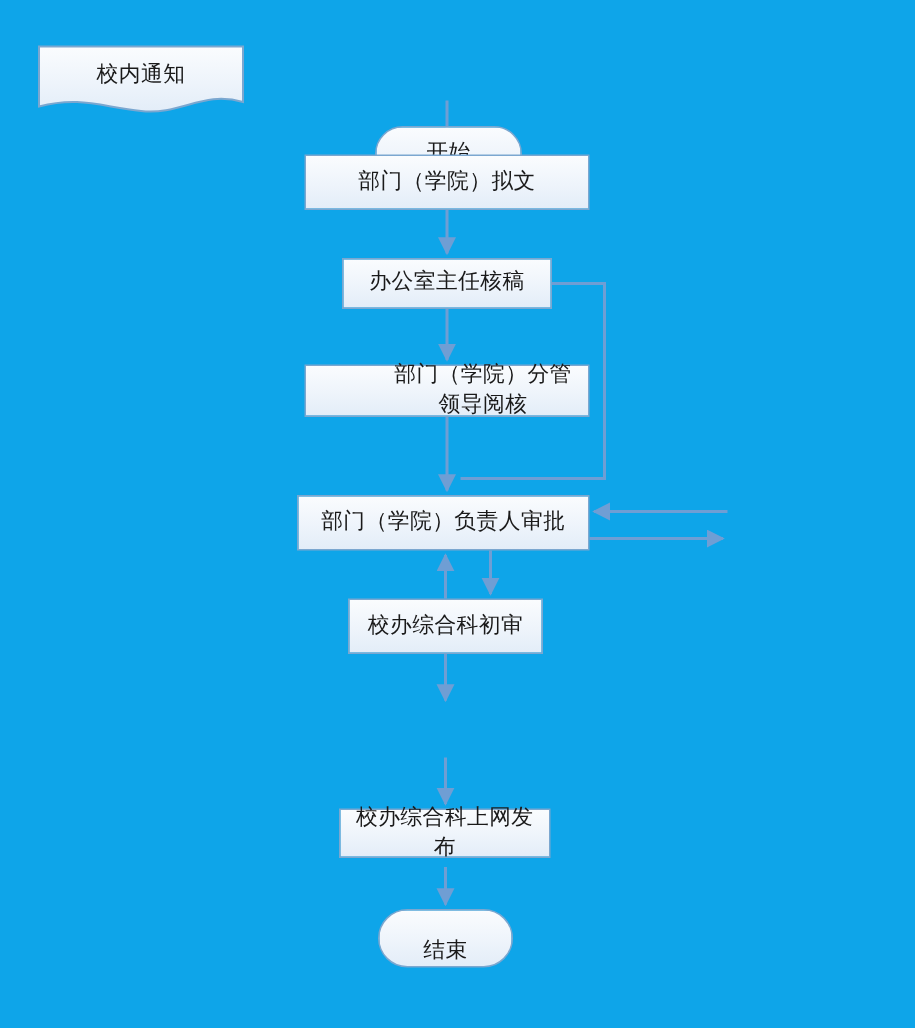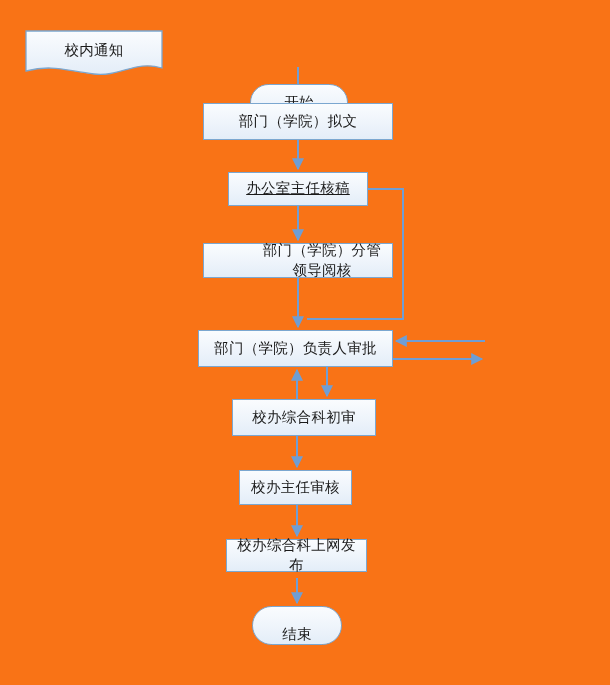--- a/index.html
+++ b/index.html
@@ -10,21 +10,21 @@
   body {
     width: 610px;
     height: 685px;
     font-family: "Liberation Serif", "DejaVu Serif", serif;
     overflow: hidden;
   }
   #flow-root {
     position: relative;
     width: 610px;
     height: 685px;
-    background: #f97316;
+    background: #0ea5e9;
   }
   #connector-layer {
     position: absolute;
     left: 0;
     top: 0;
     width: 610px;
     height: 685px;
   }
   .node {
     position: absolute;
@@ -116,40 +116,37 @@
   </div>
 
   <div class="node terminator" id="node-start" style="left:250px; top:48px; width:98px; height:37px;margin-top:36px;">
     <span class="node-label">开始</span>
   </div>
 
   <div class="node" id="node-draft" style="left:203px; top:103px; width:190px; height:37px;text-align:right;">
     <span class="node-label">部门（学院）拟文</span>
   </div>
 
-  <div class="node" id="node-office-director-check" style="left:228px; top:172px; width:140px; height:34px;text-decoration:underline;">
+  <div class="node" id="node-office-director-check" style="left:228px; top:172px; width:140px; height:34px;">
     <span class="node-label">办公室主任核稿</span>
   </div>
 
   <div class="node" id="node-leader-review" style="left:203px; top:243px; width:190px; height:35px;padding-left:48px;">
     <span class="node-label">部门（学院）分管领导阅核</span>
   </div>
 
   <div class="node" id="node-head-approval" style="left:198px; top:330px; width:195px; height:37px;">
     <span class="node-label">部门（学院）负责人审批</span>
   </div>
 
 
-  <div class="node" id="node-general-section-initial" style="left:232px; top:399px; width:144px; height:37px;text-align:center;">
+  <div class="node" id="node-general-section-initial" style="left:232px; top:399px; width:130px; height:37px;text-align:center;">
     <span class="node-label">校办综合科初审</span>
   </div>
 
-  <div class="node" id="node-school-office-director" style="left:239px; top:470px; width:113px; height:35px;">
-    <span class="node-label">校办主任审核</span>
-  </div>
 
   <div class="node" id="node-publish-online" style="left:226px; top:539px; width:141px; height:33px;">
     <span class="node-label">校办综合科上网发布</span>
   </div>
 
   <div class="node terminator" id="node-end" style="left:252px; top:606px; width:90px; height:39px;align-items:flex-end;">
     <span class="node-label">结束</span>
   </div>
 
 </div>

